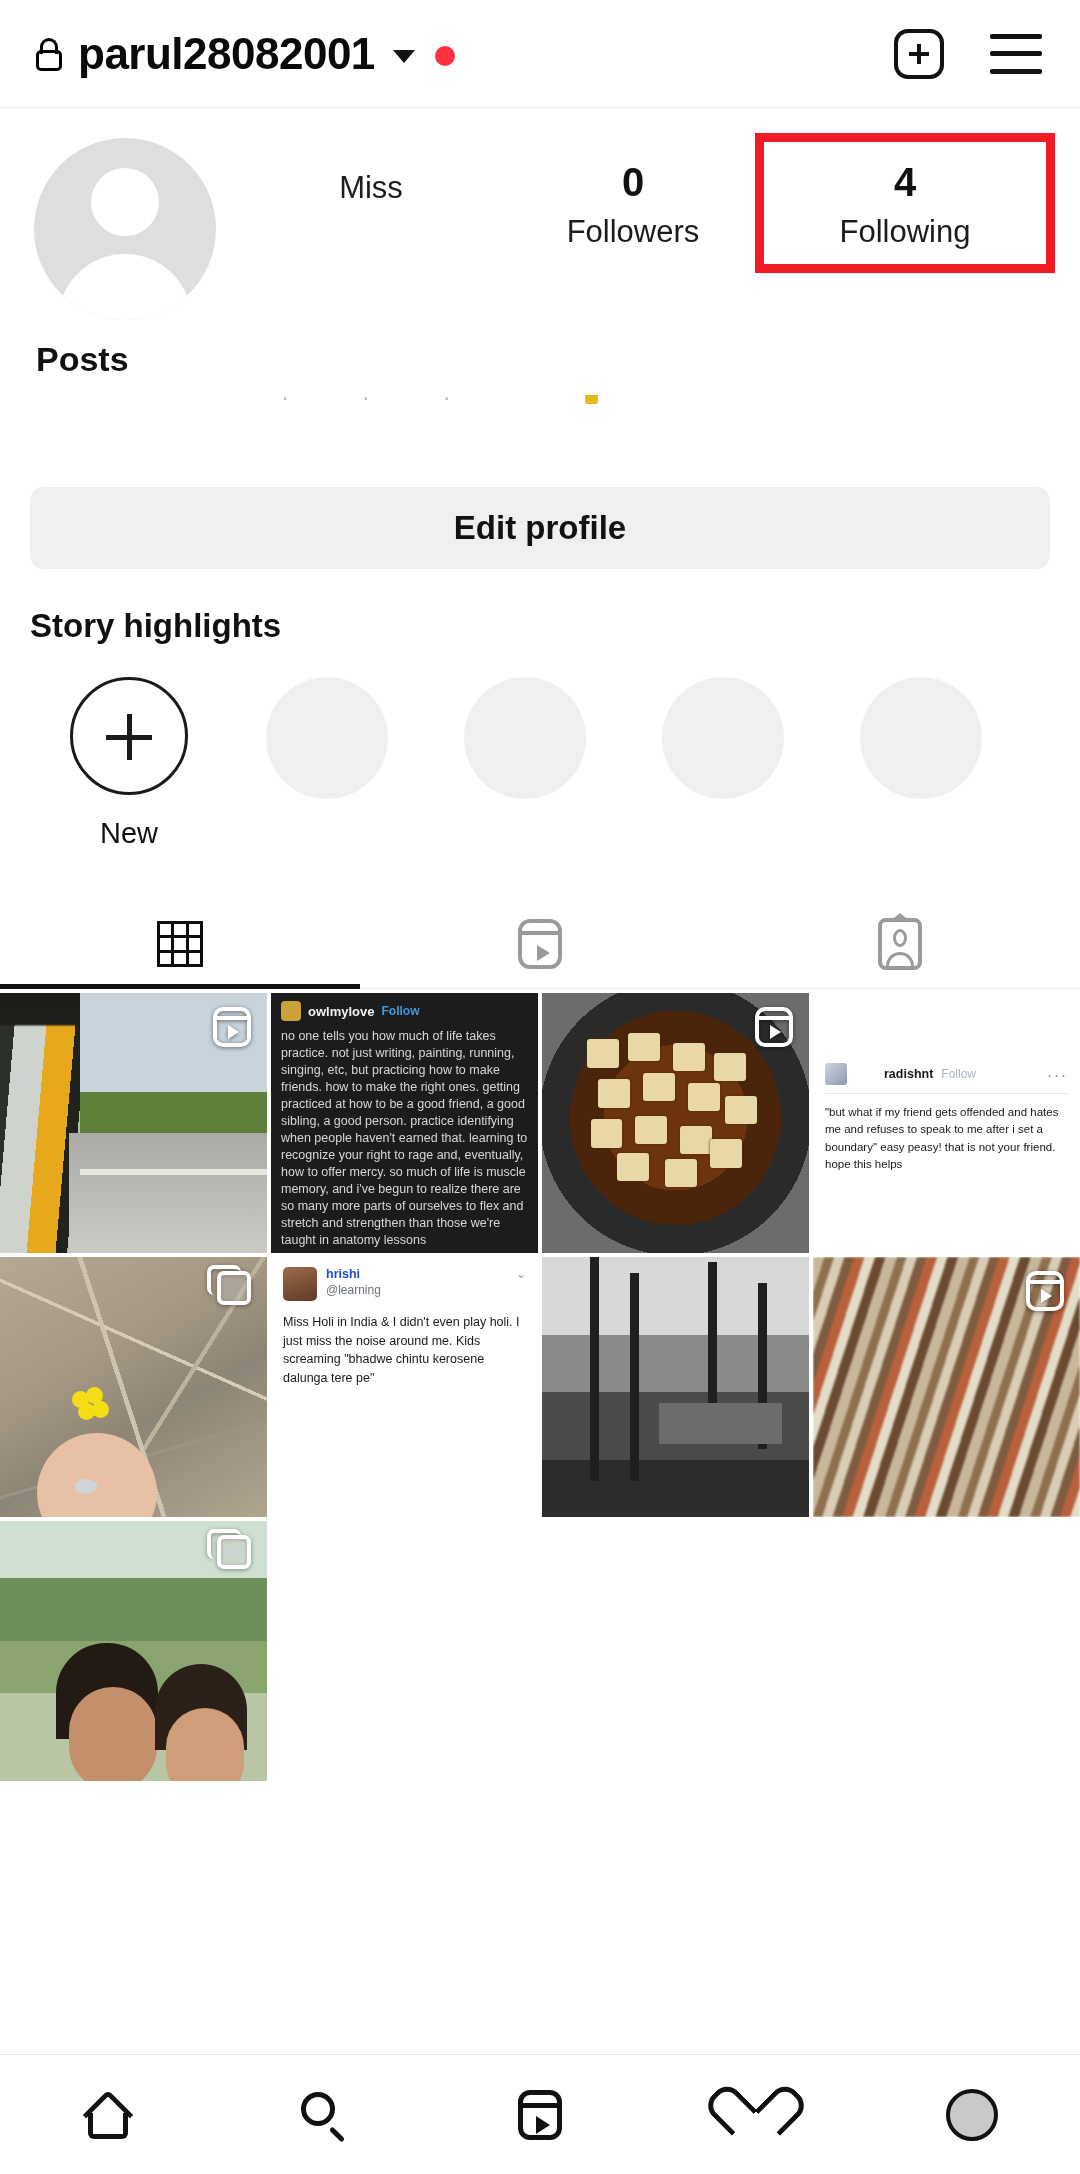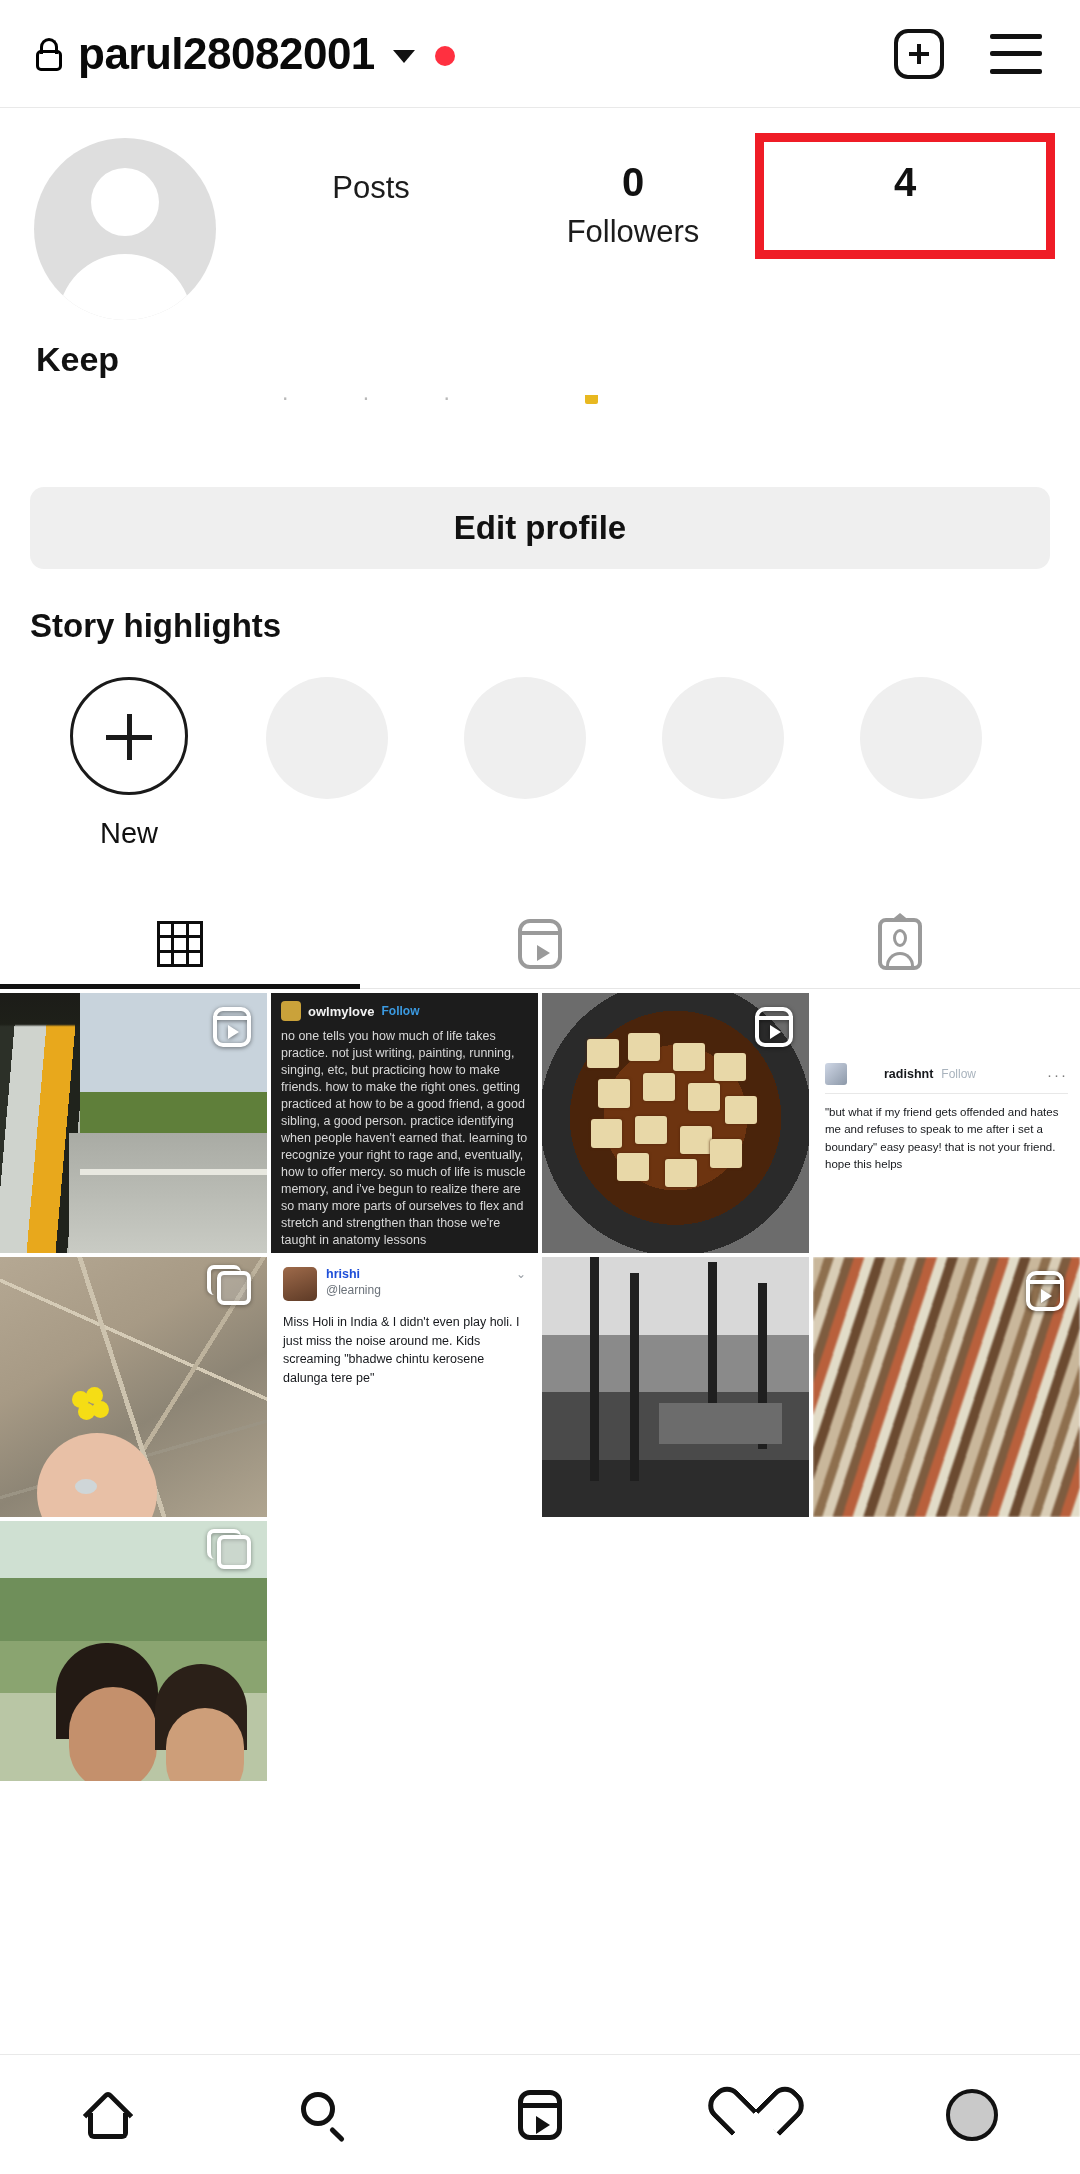--- a/index.html
+++ b/index.html
@@ -310,33 +310,34 @@
         <span></span>
     </div>
   </div>
 
   <div class="profile-top">
     <div class="avatar-wrap">
       <div class="avatar">
         <div class="head"></div>
           <div class="shoulders"></div>
       </div>
-      <div class="display-name">Keep</div>
+      <div class="display-name">Posts</div>
     </div>
 
     <div class="stats">
       <div class="stat">
-        <div class="lbl">Posts</div>
+        <div class="lbl">Miss</div>
       </div>
       <div class="stat">
         <div class="num">0</div>
         <div class="lbl">Followers</div>
       </div>
       <div class="stat highlighted">
         <div class="num">4</div>
+        <div class="lbl">Following</div>
       </div>
     </div>
   </div>
 
   <div class="bio-clip">
     <div class="frag">. .  .</div>
     <div class="emoji-frag"></div>
   </div>
 
   <div class="edit-profile">Edit profile</div>

